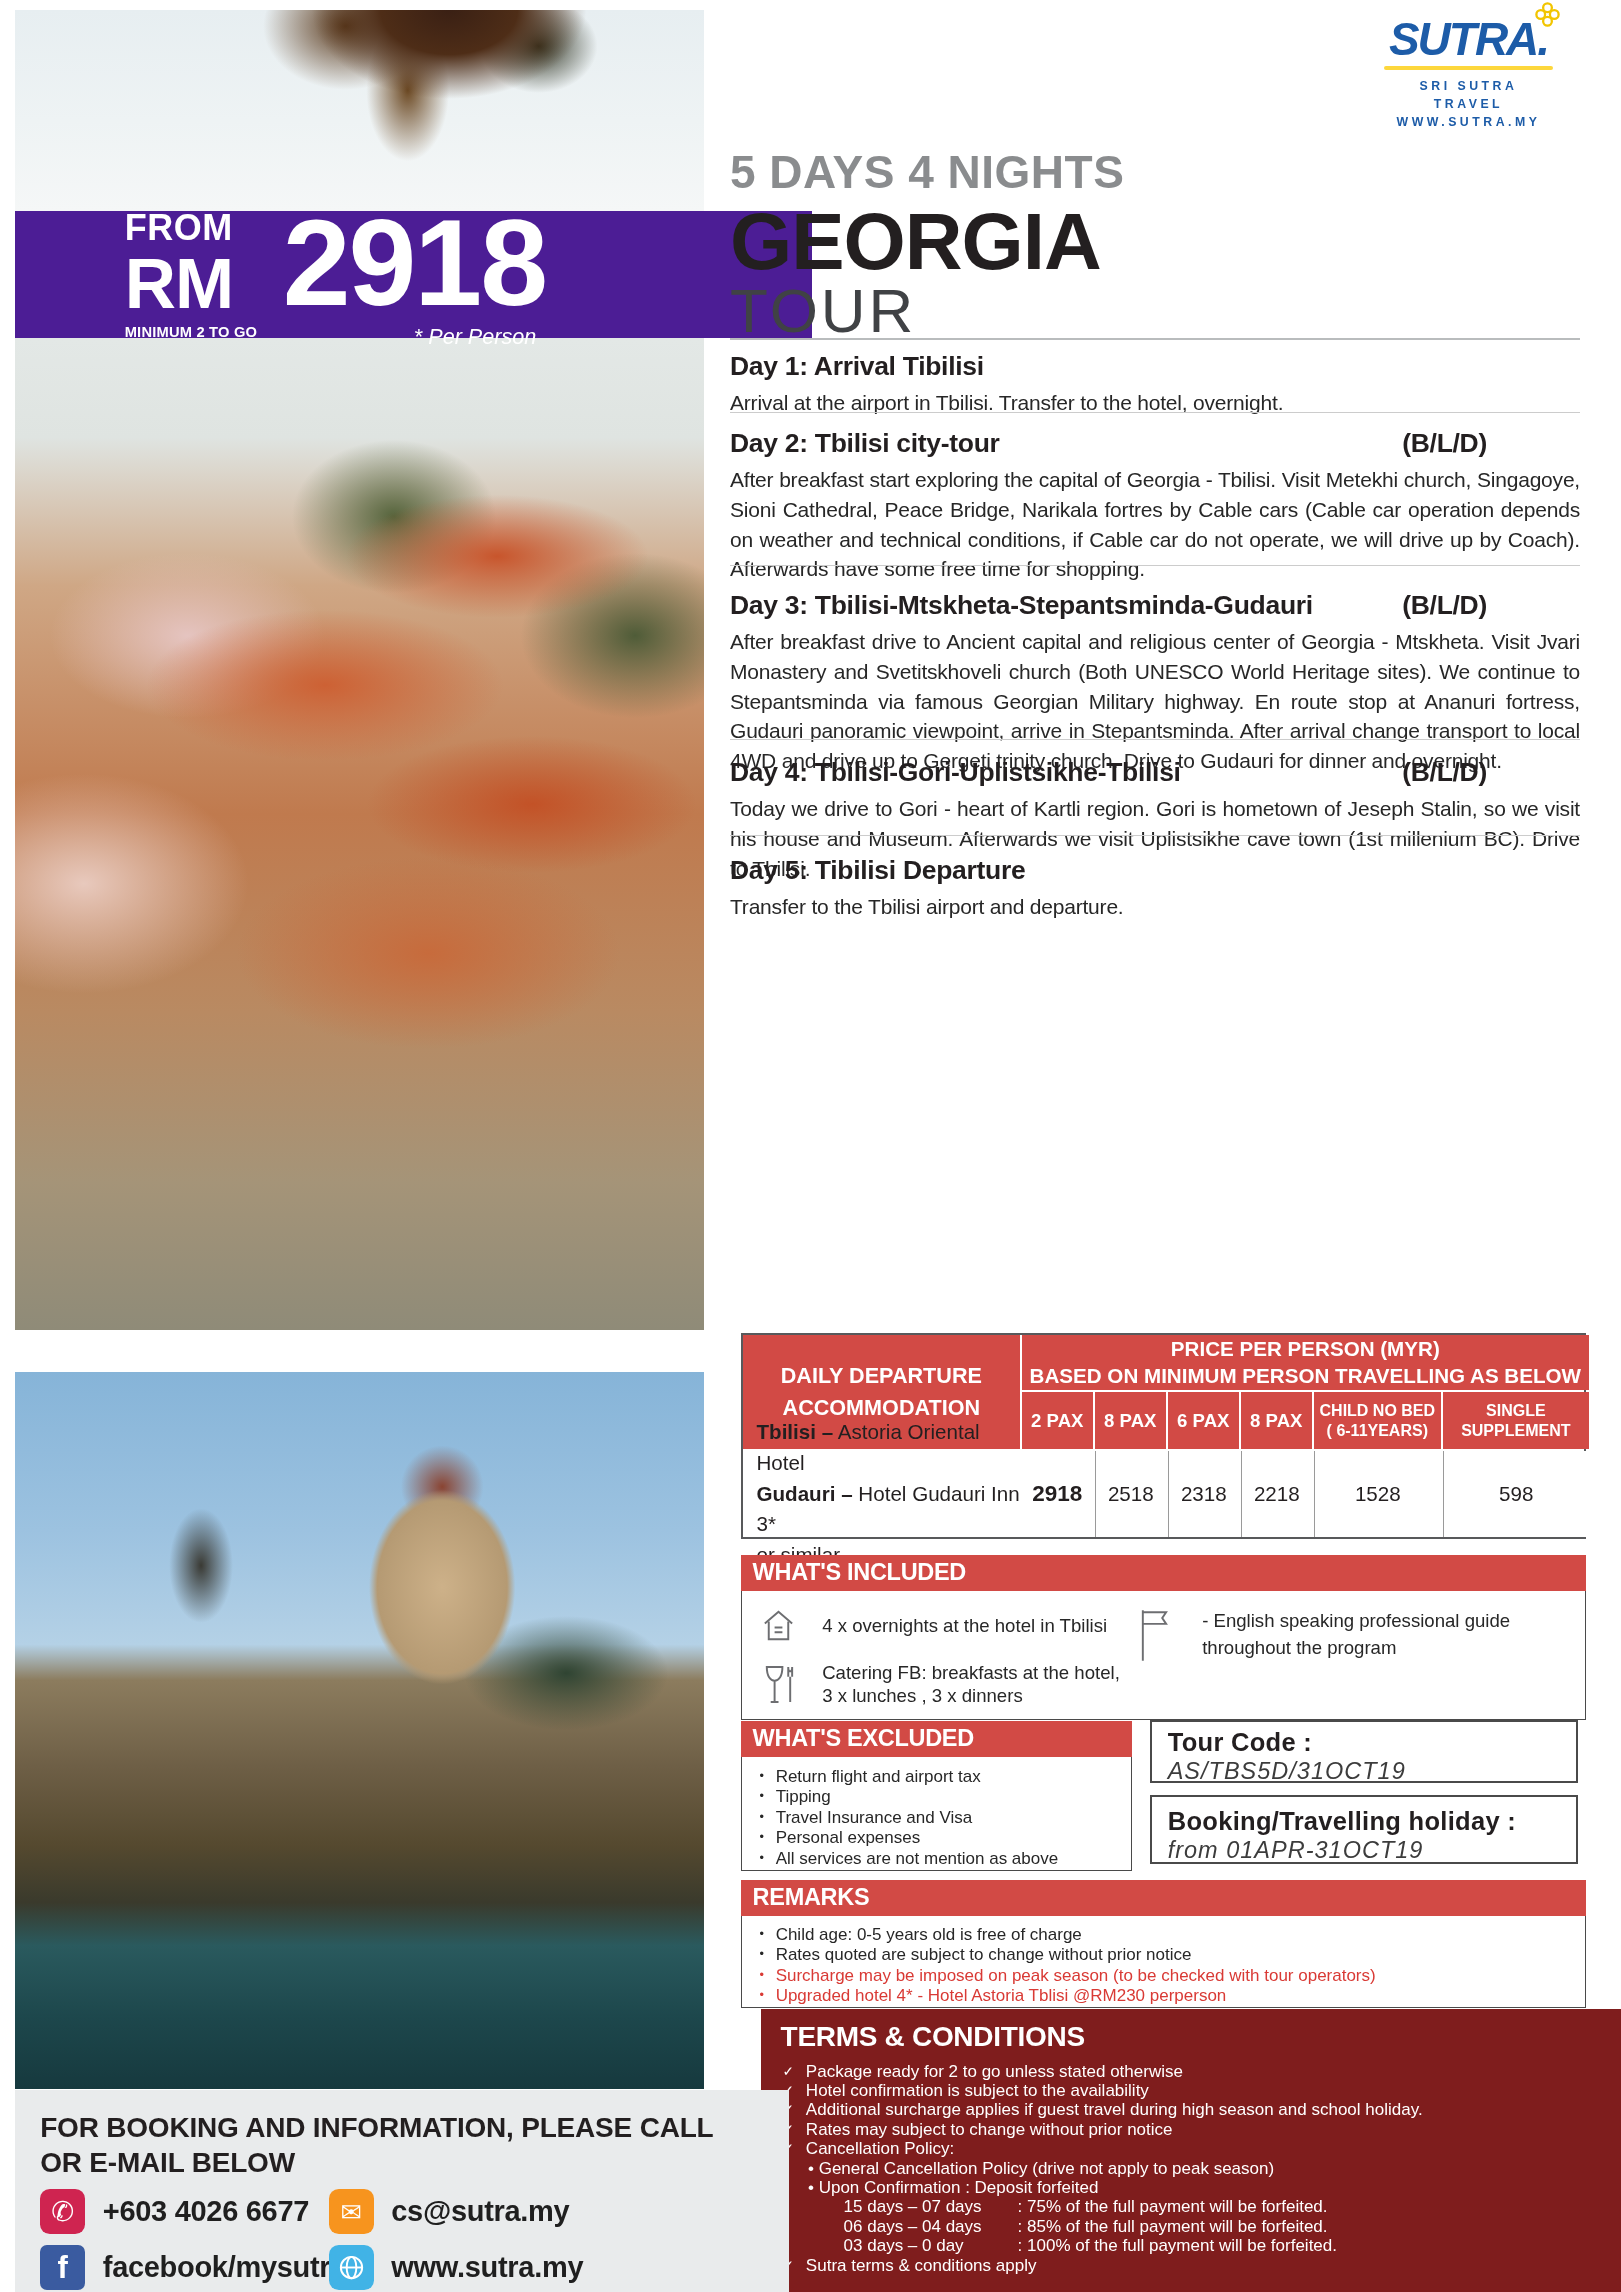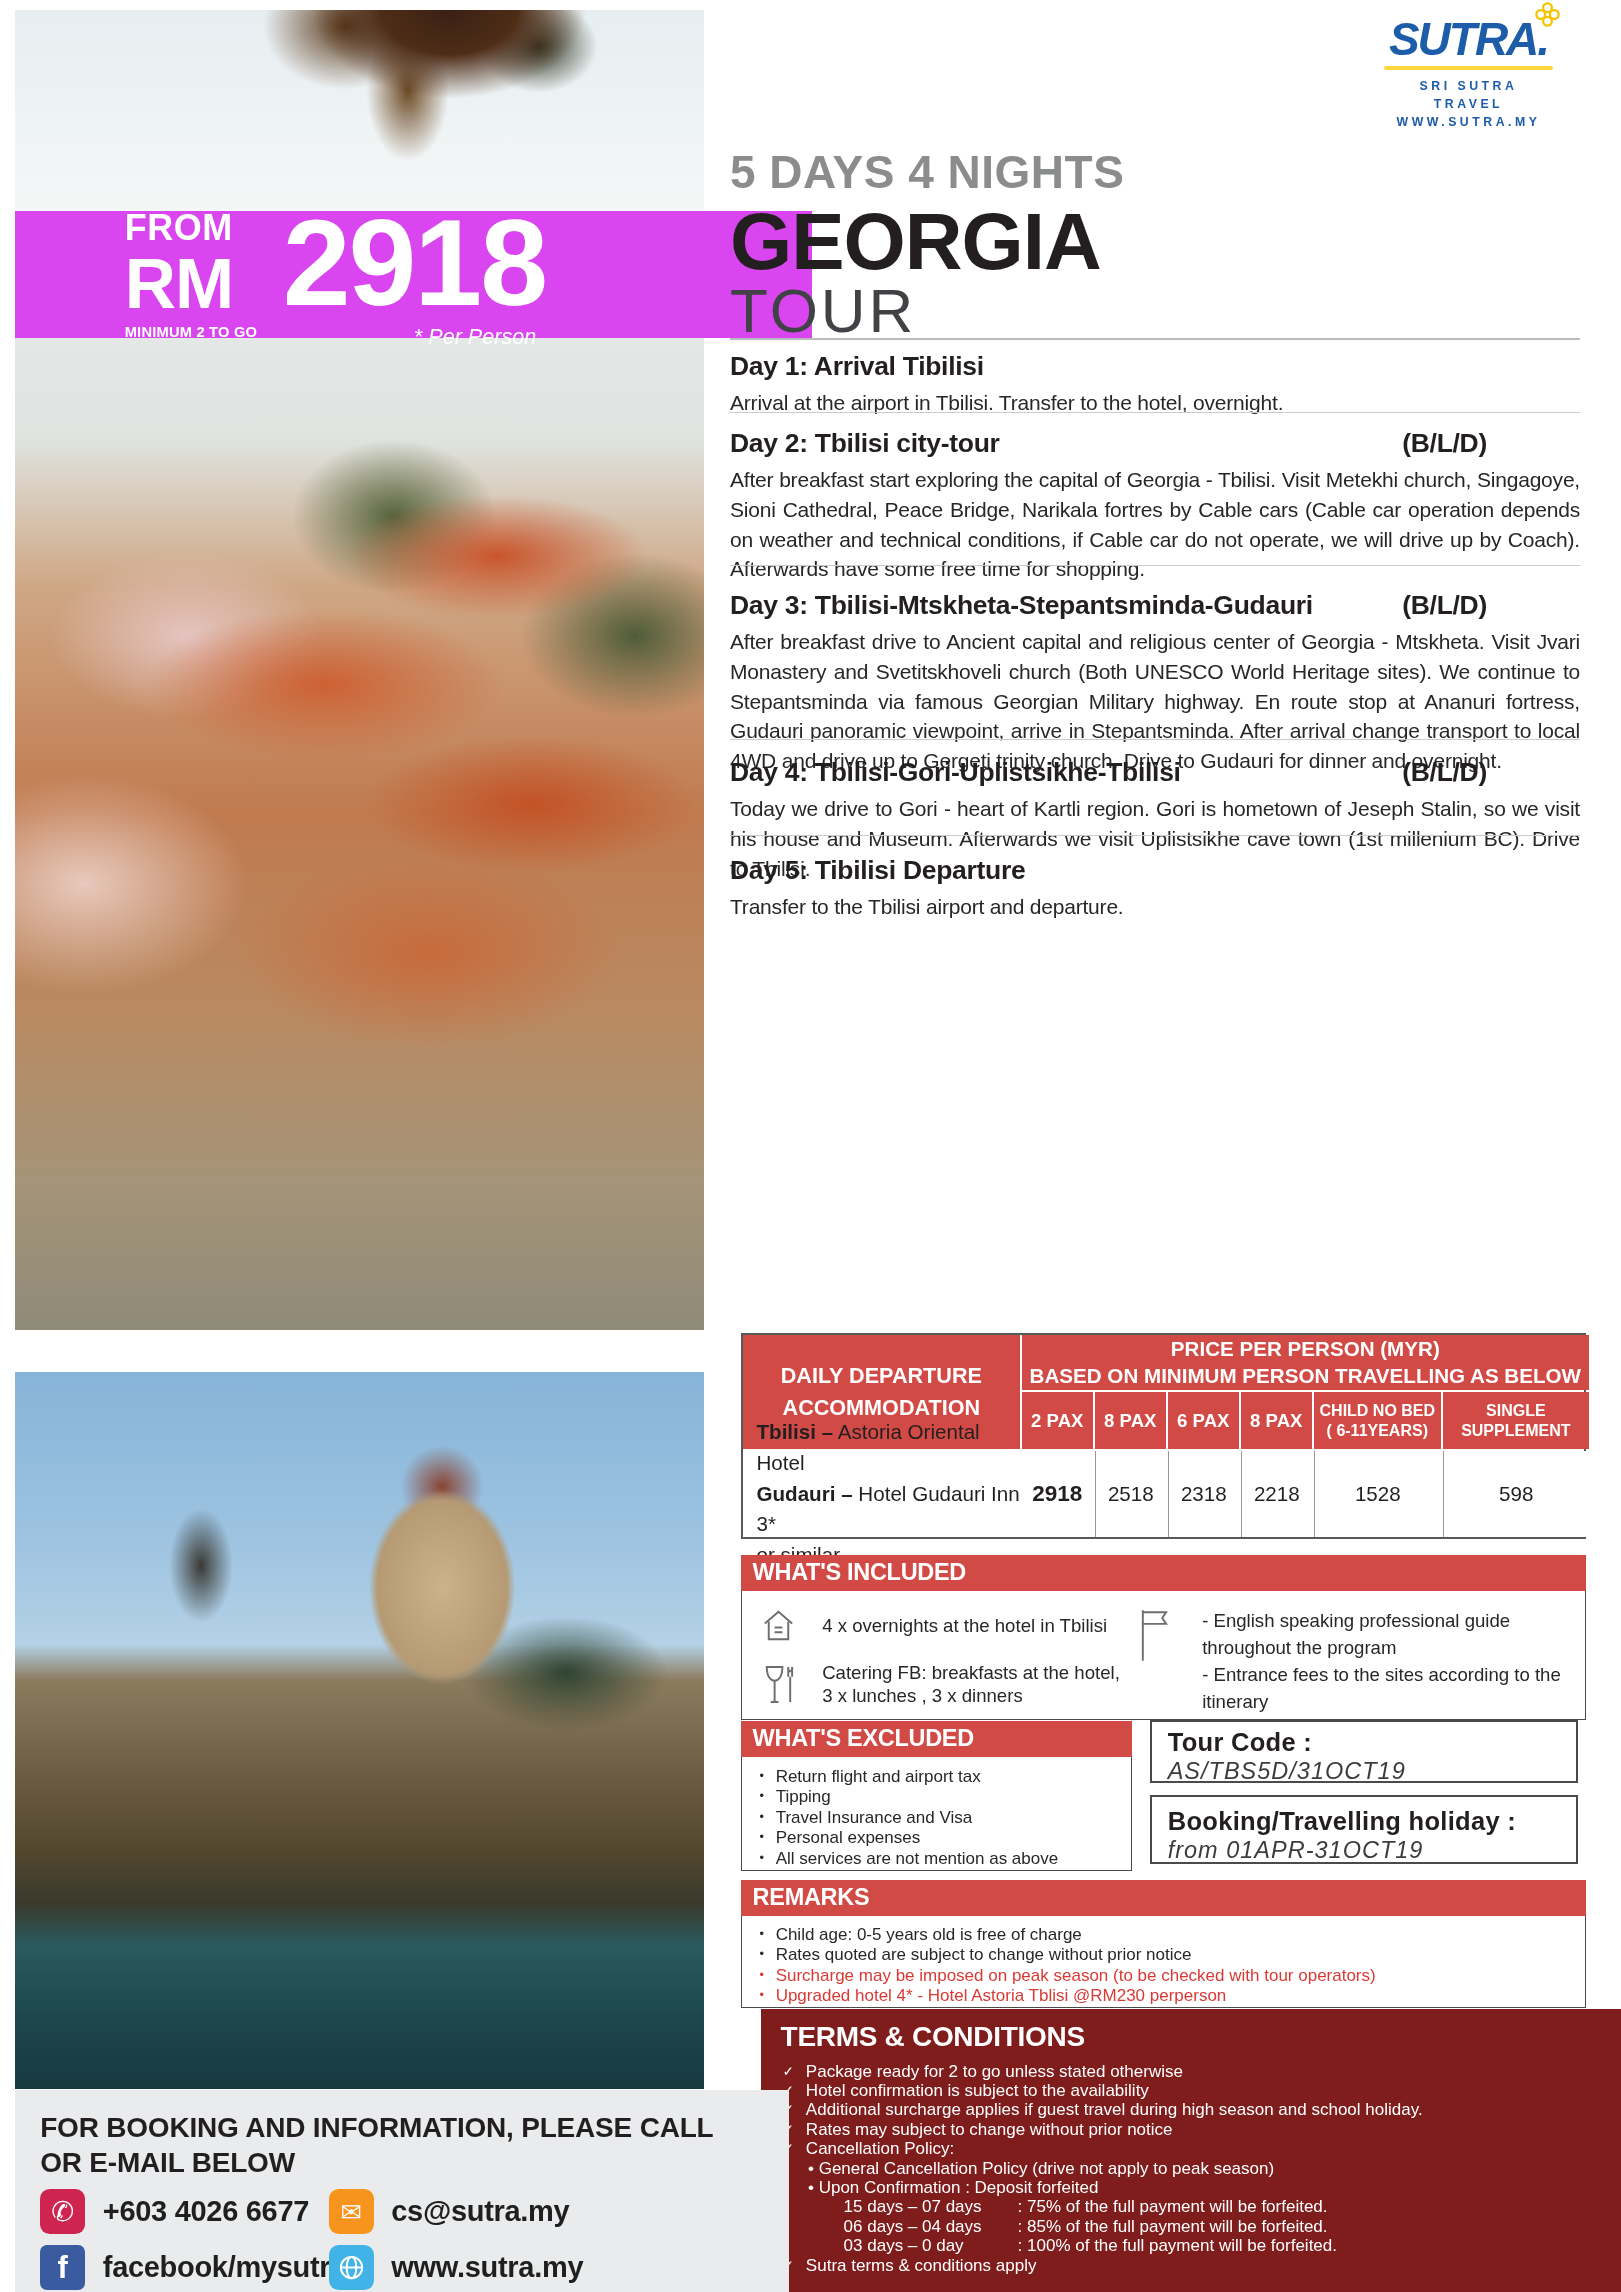--- a/index.html
+++ b/index.html
@@ -29,21 +29,21 @@
       linear-gradient(180deg, #e3e8e6 0%, #dfe4e1 10%, #cfa785 25%, #c07a4e 48%, #b98a62 68%, #a59478 85%, #8f8b78 100%); }
   .photo-church { left:14.7px; top:1372px; width:689px; height:717px;
     background:
       radial-gradient(ellipse 118px 157px at 62% 30%, #cdb189 0%, #b59a73 55%, rgba(181,154,115,0) 62%),
       radial-gradient(ellipse 59px 59px at 62% 16%, #8a4432 0%, rgba(138,68,50,0) 70%),
       radial-gradient(ellipse 49px 88px at 27% 27%, #3a3a34 0%, rgba(58,58,52,0) 65%),
       radial-gradient(ellipse 157px 88px at 80% 42%, #2f4432 0%, rgba(47,68,50,0) 65%),
       linear-gradient(180deg, #86b4d8 0%, #9cc2e0 22%, #b4d1e6 38%, #8c7c5e 43%, #6e5f46 55%, #55492f 66%, #3a3a2c 74%, #2a5a5e 80%, #1d474c 90%, #16393e 100%); }
 
   
-  .banner { left:14.7px; top:211px; width:797px; height:127px; background:#d946ef; color:#fff; display:flex; align-items:center; }
+  .banner { left:14.7px; top:211px; width:797px; height:127px; background:#4c1d95; color:#fff; display:flex; align-items:center; }
   .fromblk { margin-left:110px; line-height:1; }
   .from-label { font-size:36px; font-weight:bold; letter-spacing:0.5px; }
   .rm-label { font-size:71px; font-weight:bold; letter-spacing:-1px; margin-top:2px; }
   .min-label { font-size:14.7px; font-weight:bold; margin-top:5.9px; letter-spacing:0.2px; }
   .amountblk { margin-left:25.5px; line-height:1; text-align:right; }
   .amount { font-size:122px; font-weight:bold; letter-spacing:-2px; }
   .per-person { font-size:21.6px; font-style:italic; margin-top:2px; padding-right:9.8px; }
 
   
   .logo { left:1384px; top:11.8px; width:169px; text-align:center; color:#1d5ca8; }
@@ -281,21 +281,20 @@
         </div>
         <div class="inc-right">
           <span class="inc-icon">
             <svg width="33" height="59" viewBox="0 0 34 60" fill="none" stroke="#6d6e71" stroke-width="2">
               <path d="M6 4 V56"></path>
                 <path d="M6 6 H30 L26 12 L30 18 H6"></path>
             </svg>
           </span>
           <div class="flag-lines">
             <div>- English speaking professional guide throughout the program</div>
-            <div>- Entrance fees to the sites according to the itinerary</div>
           </div>
         </div>
       </div>
     </div>
 
     <div class="excluded">
       <div class="redbar">WHAT'S EXCLUDED</div>
       <div class="boxbody exc-body">
         <div class="bullet">Return flight and airport tax</div>
         <div class="bullet">Tipping</div>

